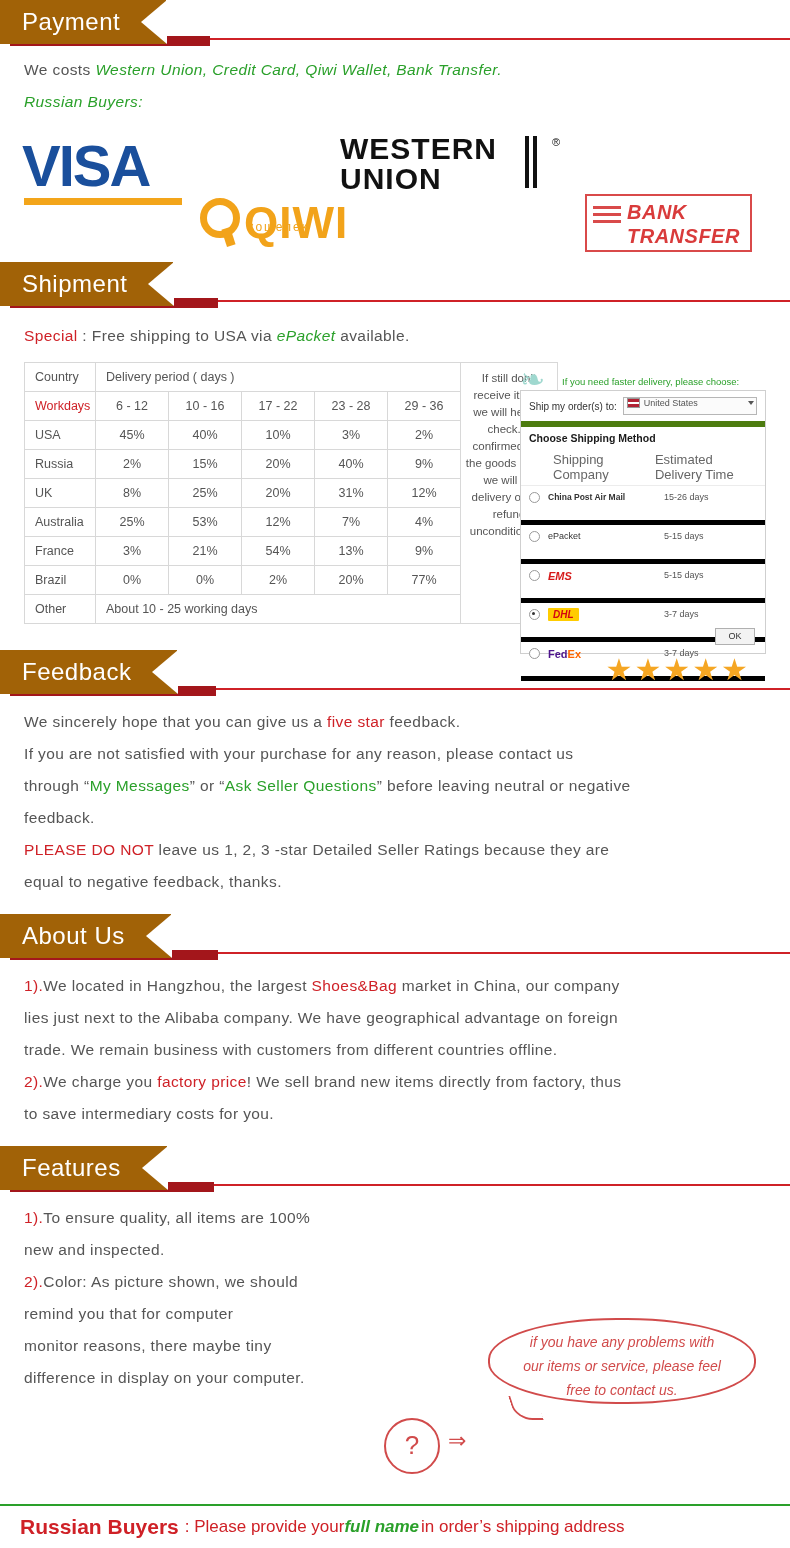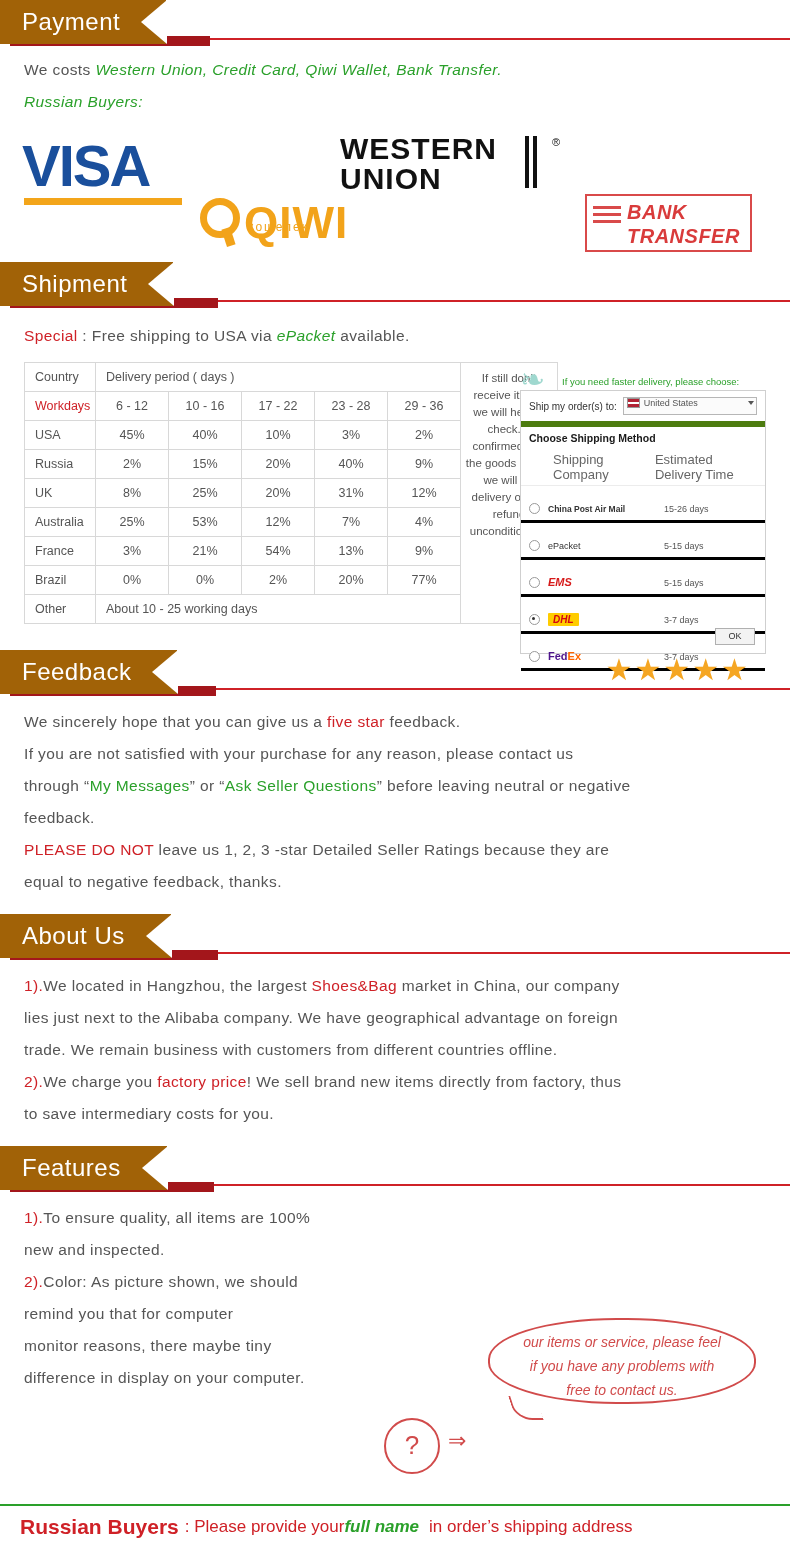--- a/index.html
+++ b/index.html
@@ -90,21 +90,21 @@
   .sw-label{font-size:10px;color:#333;margin-right:6px;}
   .sw-select{
     flex:1;height:16px;border:1px solid #b6b6b6;background:#fbfbfb;display:flex;align-items:flex-start;
     font-size:9px;color:#555;padding-left:3px;position:relative;
   }
   .flag{width:11px;height:8px;background:linear-gradient(#b22234 0 33%,#fff 33% 66%,#b22234 66%);border:1px solid #999;margin-right:4px;}
   .sw-select .car{position:absolute;right:2px;top:3px;border-left:3px solid transparent;border-right:3px solid transparent;border-top:4px solid #555;}
   .sw-title{padding:5px 8px;font-size:10.5px;color:#1a1a1a;font-weight:bold;}
   .sw-head{display:flex;padding:3px 8px;font-size:13px;color:#666;border-bottom:1px solid #ececec;}
   .sw-head .c1{width:140px;padding-left:24px;}
-  .sw-item{display:flex;align-items:flex-end;padding:6px 8px;border-bottom:3px solid #000000;height:22px;}
+  .sw-item{display:flex;align-items:flex-start;padding:6px 8px;border-bottom:5px solid #000000;height:22px;}
   .radio{width:9px;height:9px;border:1px solid #999;border-radius:50%;margin-right:8px;background:#fff;position:relative;flex:none;}
   .radio.on:after{content:"";position:absolute;left:2px;top:2px;width:3px;height:3px;border-radius:50%;background:#333;}
   .sw-name{width:116px;font-size:9px;color:#333;}
   .sw-time{font-size:9px;color:#555;}
   .cp{font-weight:bold;font-size:8.5px;line-height:10px;}
   .ems{color:#d61a1a;font-weight:bold;font-style:italic;font-size:11px;background:#fff;}
   .dhl{background:#ffcc00;color:#d40511;font-weight:bold;font-style:italic;font-size:10px;padding:1px 5px;border-radius:1px;}
   .fedex{font-weight:bold;font-size:11px;}
   .fedex .p{color:#4d148c;}.fedex .e{color:#ff6600;}
   .sw-ok{position:absolute;right:10px;bottom:8px;width:38px;height:15px;border:1px solid #b0b0b0;background:#f3f3f3;font-size:9px;text-align:center;line-height:15px;color:#333;}
@@ -364,27 +364,27 @@
   <div class="body-text" style="margin-top:12px;width:420px">
     <div><span class="red">1).</span><span>To ensure quality, all items are 100%</span></div>
     <div>new and inspected.</div>
     <div><span class="red">2).</span><span>Color: As picture shown, we should</span></div>
     <div>remind you that for computer</div>
     <div>monitor reasons, there maybe tiny</div>
     <div>difference in display on your computer.</div>
   </div>
 
   <div class="bubble">
+    <div>if you have any problems with</div>
     <div>our items or service, please feel</div>
-    <div>if you have any problems with</div>
     <div>free to contact us.</div>
   </div>
   <div class="qmark">?</div>
   <div class="arrow">⇒</div>
 
   <div class="footer">
     <span class="rb">Russian Buyers</span>
     <span class="rest">: Please provide your </span>
     <span class="fn">full name</span>
-    <span class="rest" style="margin-left:10px"> in order’s shipping address</span>
+    <span class="rest" style="margin-left:2px"> in order’s shipping address</span>
   </div>
 
 </div>
 
 </body></html>

